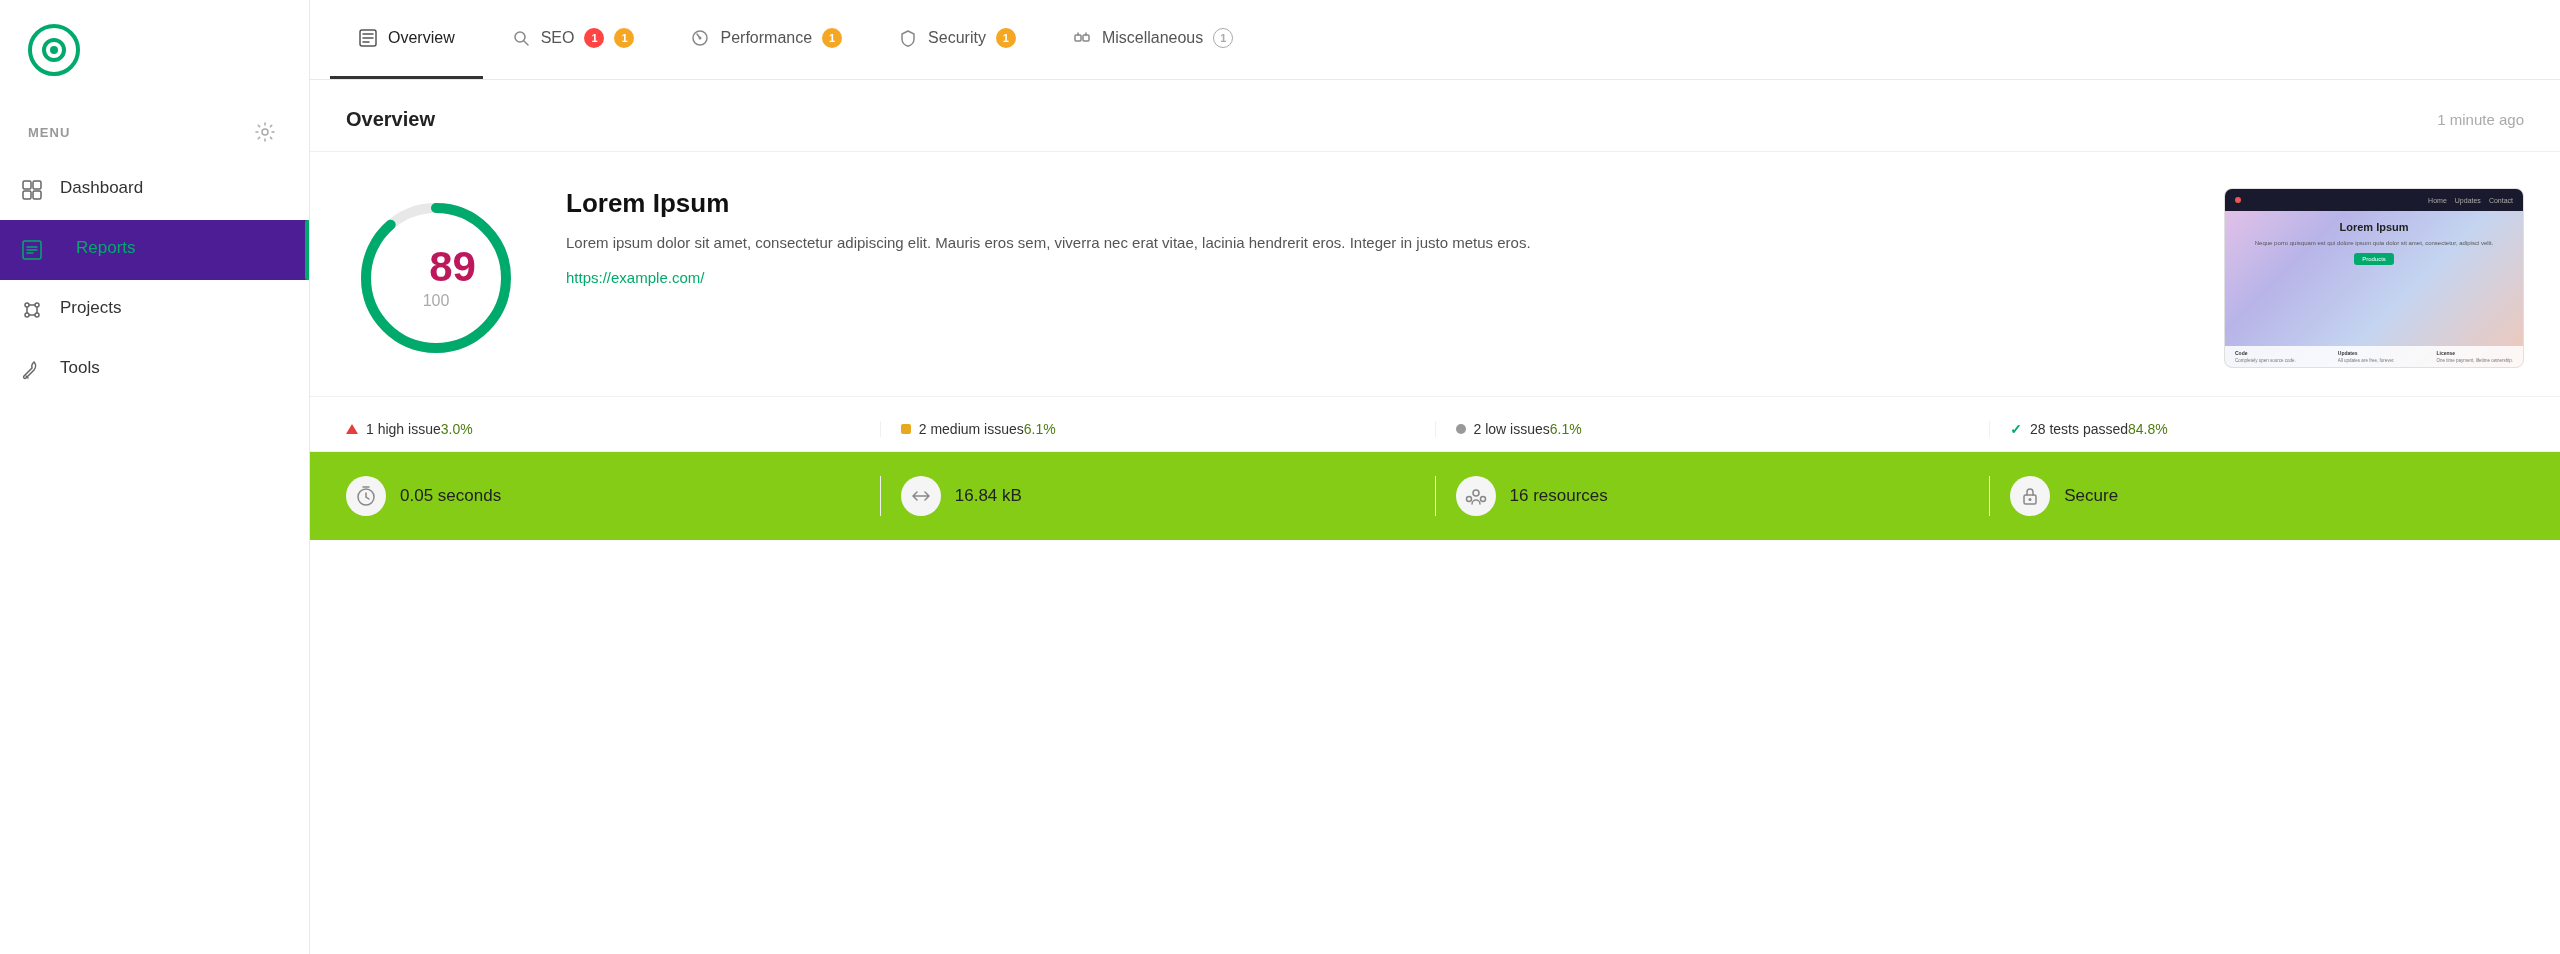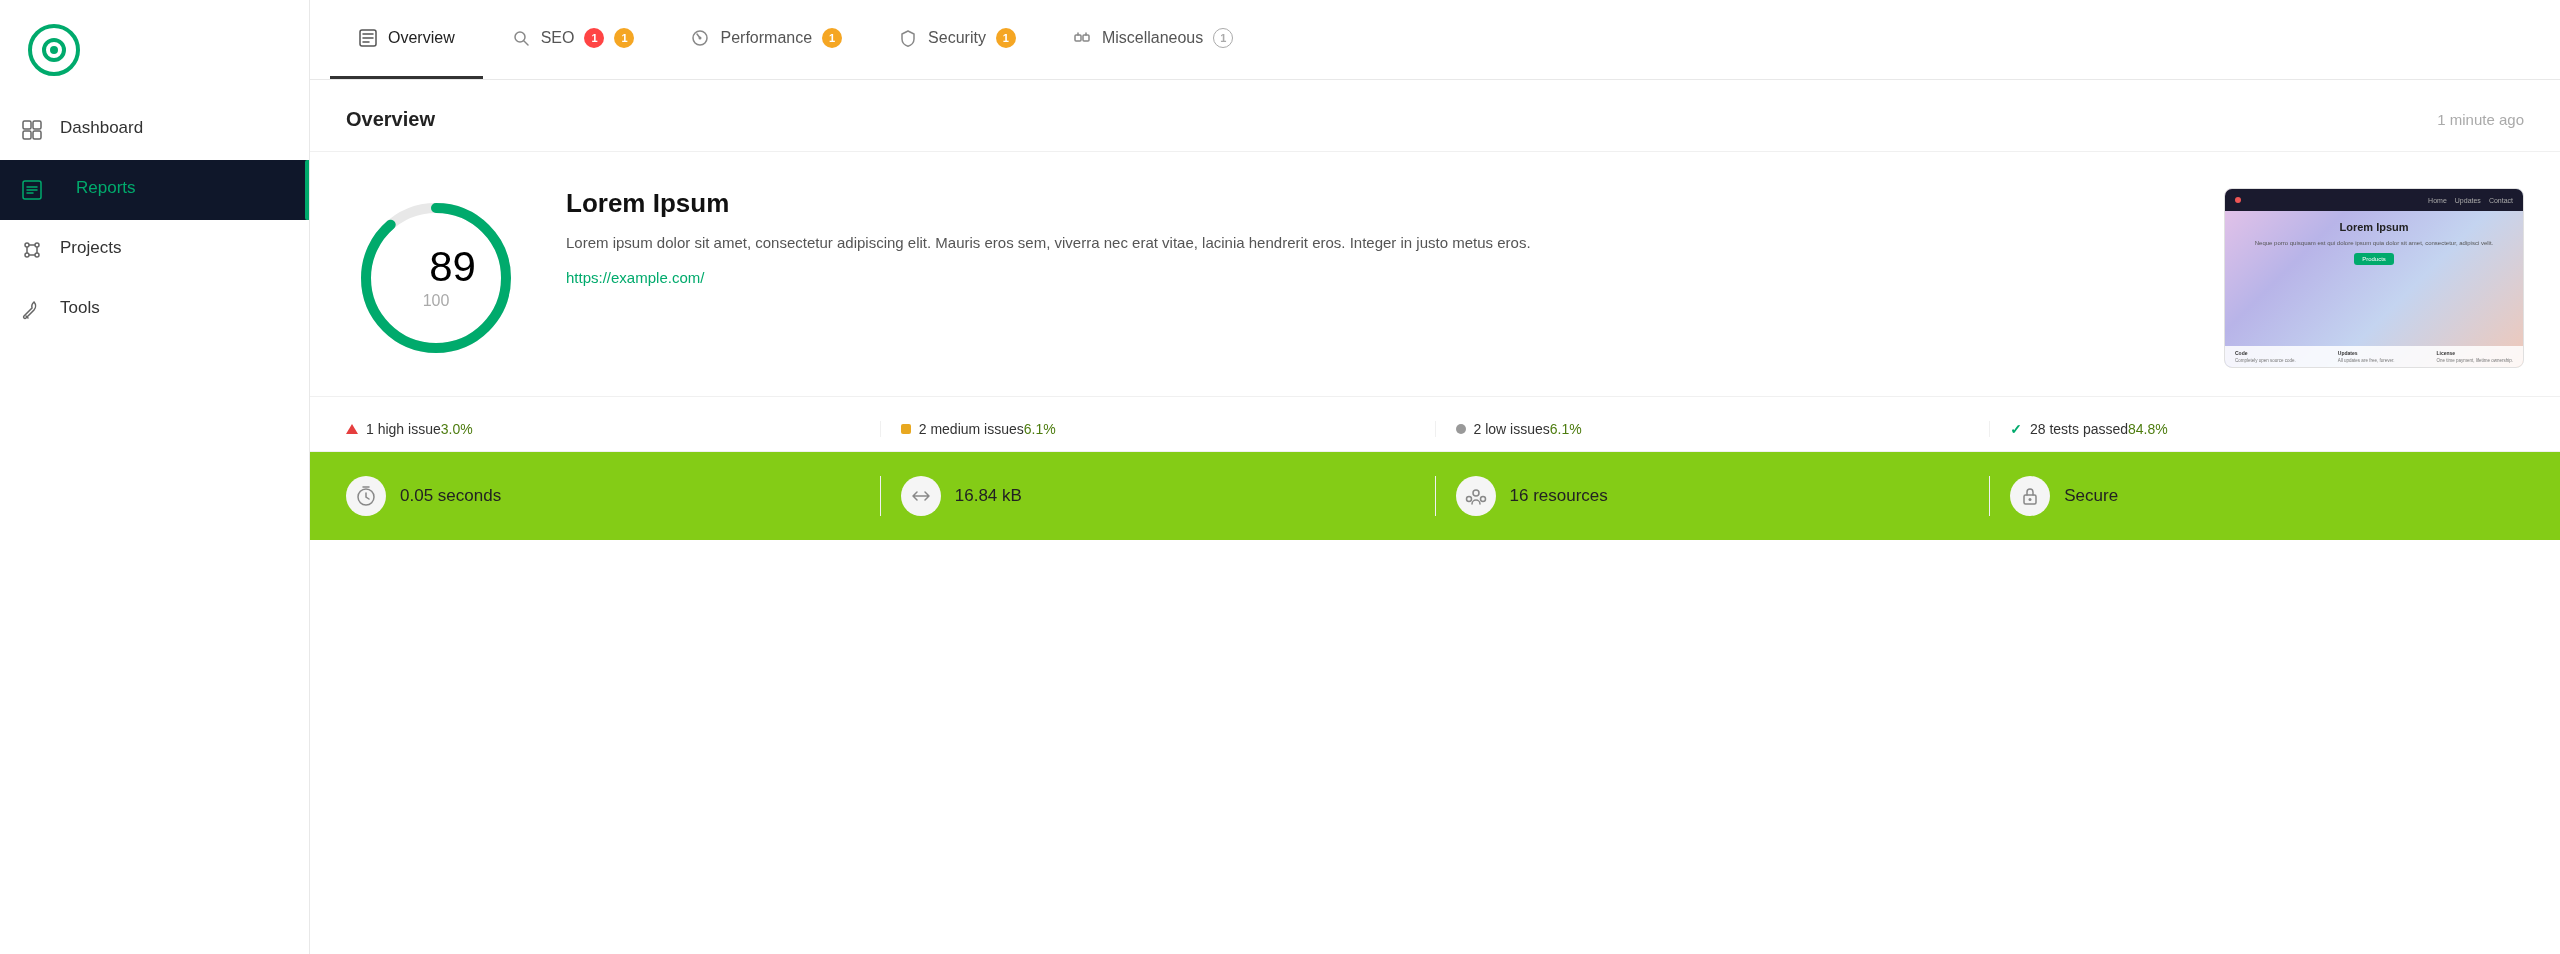--- a/index.html
+++ b/index.html
@@ -53,21 +53,21 @@
       padding: 18px 20px;
       cursor: pointer;
       font-size: 17px;
       color: #333;
       font-weight: 500;
       position: relative;
       border-radius: 0;
     }
     .nav-item.active {
       color: #00aa6c;
-      background: #0f172a;
+      background: #4c1d95;
       gap: 32px;
     }
     .nav-item.active::after {
       content: '';
       position: absolute;
       right: 0;
       top: 0;
       bottom: 0;
       width: 4px;
       background: #00aa6c;
@@ -194,22 +194,22 @@
     }
     .score-text {
       position: absolute;
       top: 50%;
       left: 50%;
       transform: translate(-50%, -50%);
       text-align: center;
     }
     .score-number {
       font-size: 42px;
-      font-weight: 400;
-      color: #000000;
+      font-weight: 700;
+      color: #be185d;
       line-height: 1;
       margin-left: 33px;
     }
     .score-total {
       font-size: 16px;
       color: #aaa;
       margin-top: 4px;
     }
 
     
@@ -441,20 +441,29 @@
 </head>
 <body>
 
 <div class="sidebar">
   <div class="sidebar-logo">
     <svg class="logo-circle" viewBox="0 0 52 52">
       <circle cx="26" cy="26" r="24" fill="none" stroke="#00aa6c" stroke-width="4"></circle>
       <circle cx="26" cy="26" r="10" fill="none" stroke="#00aa6c" stroke-width="4"></circle>
       <circle cx="26" cy="26" r="4" fill="#00aa6c"></circle>
     </svg>
+  </div>
+  <div class="sidebar-menu-header">
+    <span class="menu-label">MENU</span>
+    <div class="menu-icon-btn">
+      <svg width="20" height="20" viewBox="0 0 20 20" fill="none">
+        <circle cx="10" cy="10" r="3" stroke="#aaa" stroke-width="1.5"></circle>
+        <path d="M10 1v2M10 17v2M1 10h2M17 10h2M3.2 3.2l1.4 1.4M15.4 15.4l1.4 1.4M3.2 16.8l1.4-1.4M15.4 4.6l1.4-1.4" stroke="#aaa" stroke-width="1.5" stroke-linecap="round"></path>
+      </svg>
+    </div>
   </div>
 
   <nav>
 
     <div class="nav-item">
       <div class="nav-icon">
         <svg width="22" height="22" viewBox="0 0 22 22" fill="none">
           <rect x="2" y="2" width="8" height="8" rx="1.5" stroke="#666" stroke-width="1.5"></rect>
           <rect x="12" y="2" width="8" height="8" rx="1.5" stroke="#666" stroke-width="1.5"></rect>
           <rect x="2" y="12" width="8" height="8" rx="1.5" stroke="#666" stroke-width="1.5"></rect>

